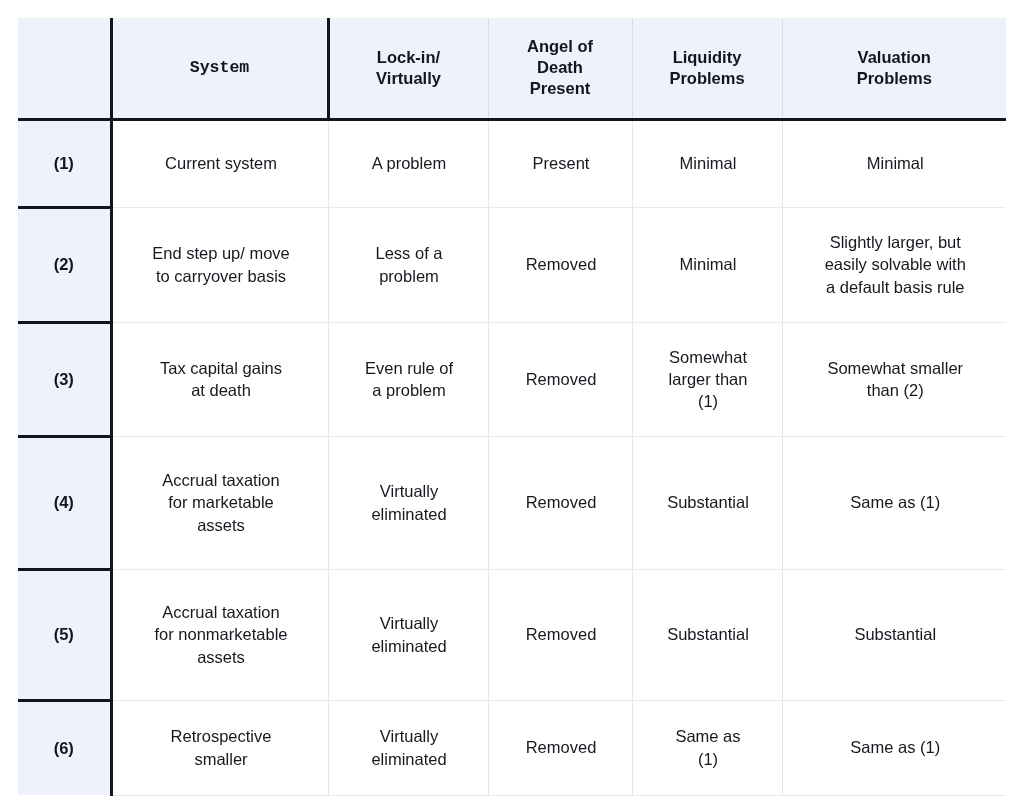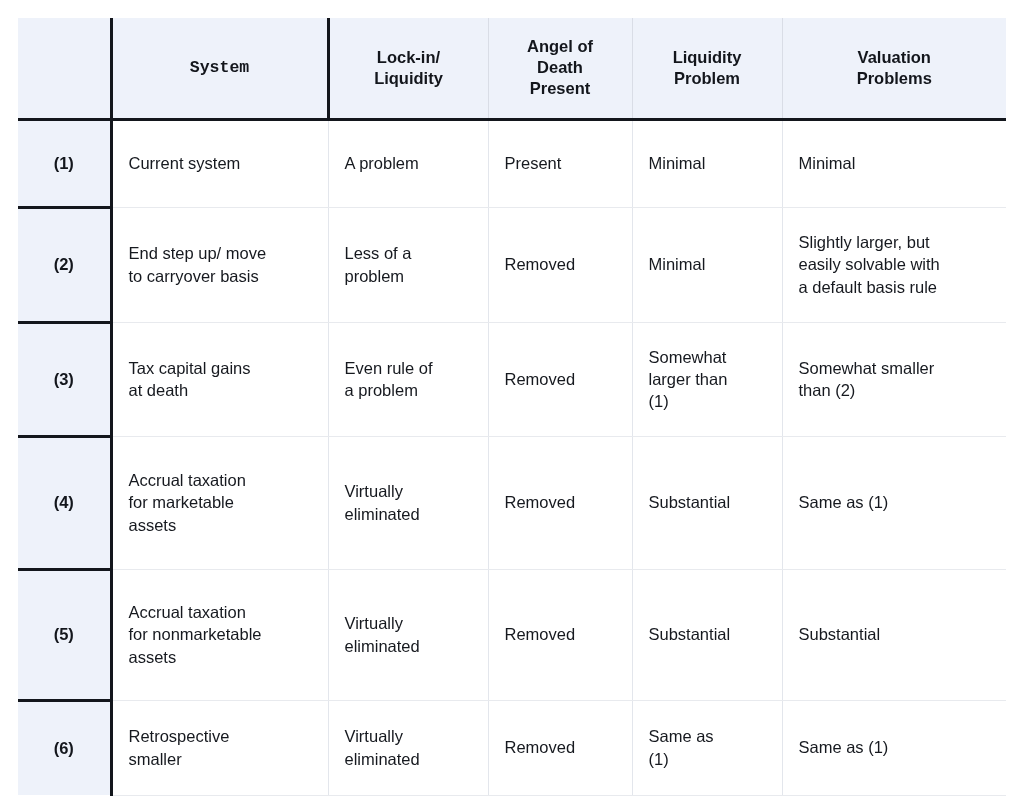--- a/index.html
+++ b/index.html
@@ -82,21 +82,21 @@
   }
   tbody tr:last-child td.rowlabel { border-bottom: none; }
 
   td.cell {
     background: #ffffff;
     color: #16191f;
     font-size: 16.5px;
     font-weight: normal;
     line-height: 1.34;
     vertical-align: middle;
-    text-align: left;
+    text-align: center;
     padding: 6px 14px 6px 16px;
     border-right: 1px solid #e3e6ec;
     border-bottom: 1px solid #e8eaee;
   }
   td.cell.cell-last { border-right: none; }
   tbody tr:last-child td.cell { border-bottom: 1px solid #e8eaee; }
 
   
   tr.r1 { height: 88px;  }
   tr.r2 { height: 115px; }
@@ -127,30 +127,30 @@
       <thead>
         <tr class="header-row">
           <th class="hdr hdr-corner">
             <span class="hdr-text"></span>
           </th>
           <th class="hdr hdr-system">
             <span class="hdr-text">System</span>
           </th>
           <th class="hdr">
             <span class="hdr-text">Lock-in/
-Liquidity</span>
+Virtually</span>
           </th>
           <th class="hdr">
             <span class="hdr-text">Angel of
 Death
 Present</span>
           </th>
           <th class="hdr">
             <span class="hdr-text">Liquidity
-Problem</span>
+Problems</span>
           </th>
           <th class="hdr hdr-last">
             <span class="hdr-text">Valuation
 Problems</span>
           </th>
         </tr>
       </thead>
 
       <tbody>
 

